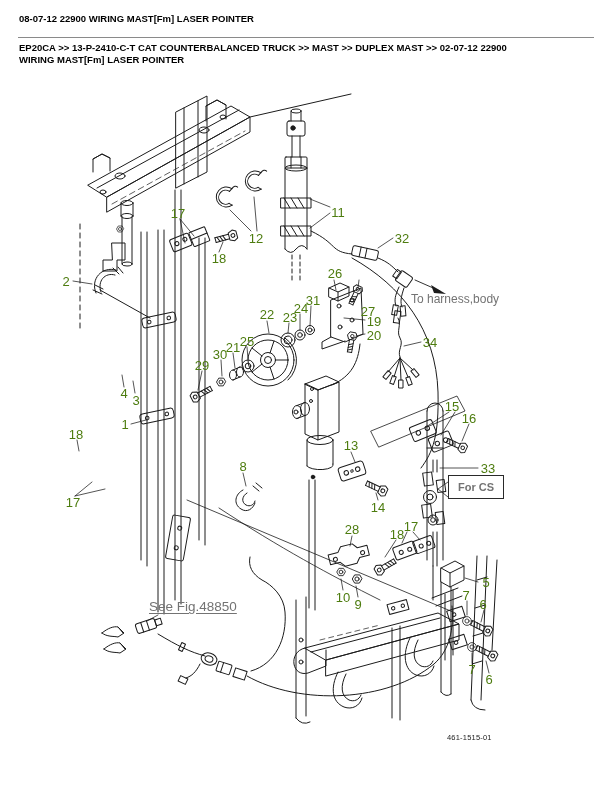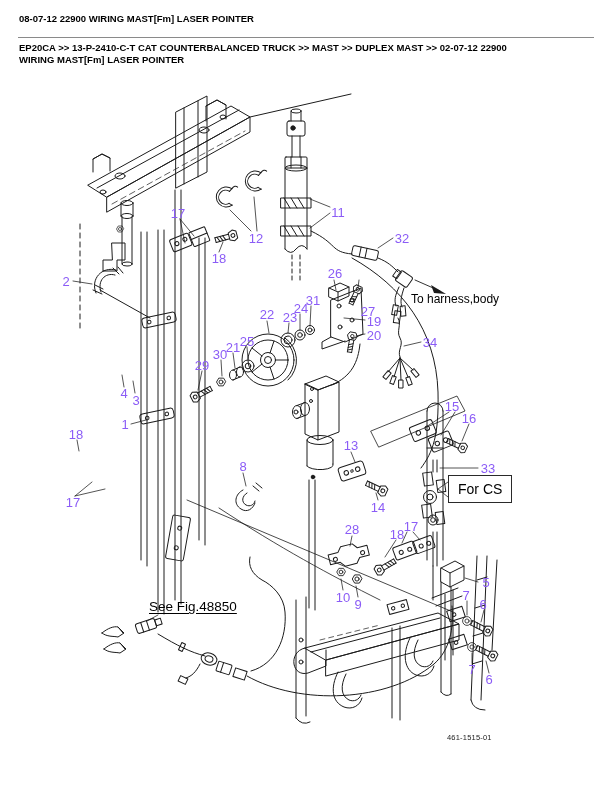--- a/index.html
+++ b/index.html
@@ -19,26 +19,26 @@
   }
   .breadcrumb {
     position:absolute; left:19px; top:42px; max-width:500px;
     font-size:9.5px; font-weight:bold; line-height:12px;
   }
   .diagram { position:absolute; left:0; top:70px; width:612px; height:700px; }
   .diagram svg { position:absolute; left:0; top:0; }
   .callout-layer { position:absolute; left:0; top:0; width:612px; height:700px; }
   .callout {
     position:absolute; transform:translate(-50%,-50%);
-    font-size:13px; font-weight:500; color:#8b5cf6; white-space:nowrap;
-  }
-  .annotation { position:absolute; color:#000000; white-space:nowrap; }
+    font-size:13px; font-weight:500; color:#4d7c0f; white-space:nowrap;
+  }
+  .annotation { position:absolute; color:#737373; white-space:nowrap; }
   .annotation.plain { font-size:12px; }
   .annotation.underline { font-size:13.5px; text-decoration:underline; text-underline-offset:2px; }
-  .annotation.boxed { font-size:14px; border:1px solid #2a2a2a; padding:5px 9px; background:#fff; }
+  .annotation.boxed { font-size:11px; border:1px solid #2a2a2a; padding:5px 9px; background:#fff;font-weight:bold; }
   .figure-number {
     position:absolute; left:447px; top:733px;
     font-size:7.5px; color:#222; letter-spacing:0.2px;
   }
 </style>
 </head>
 <body>
 
 <div class="page">
 

